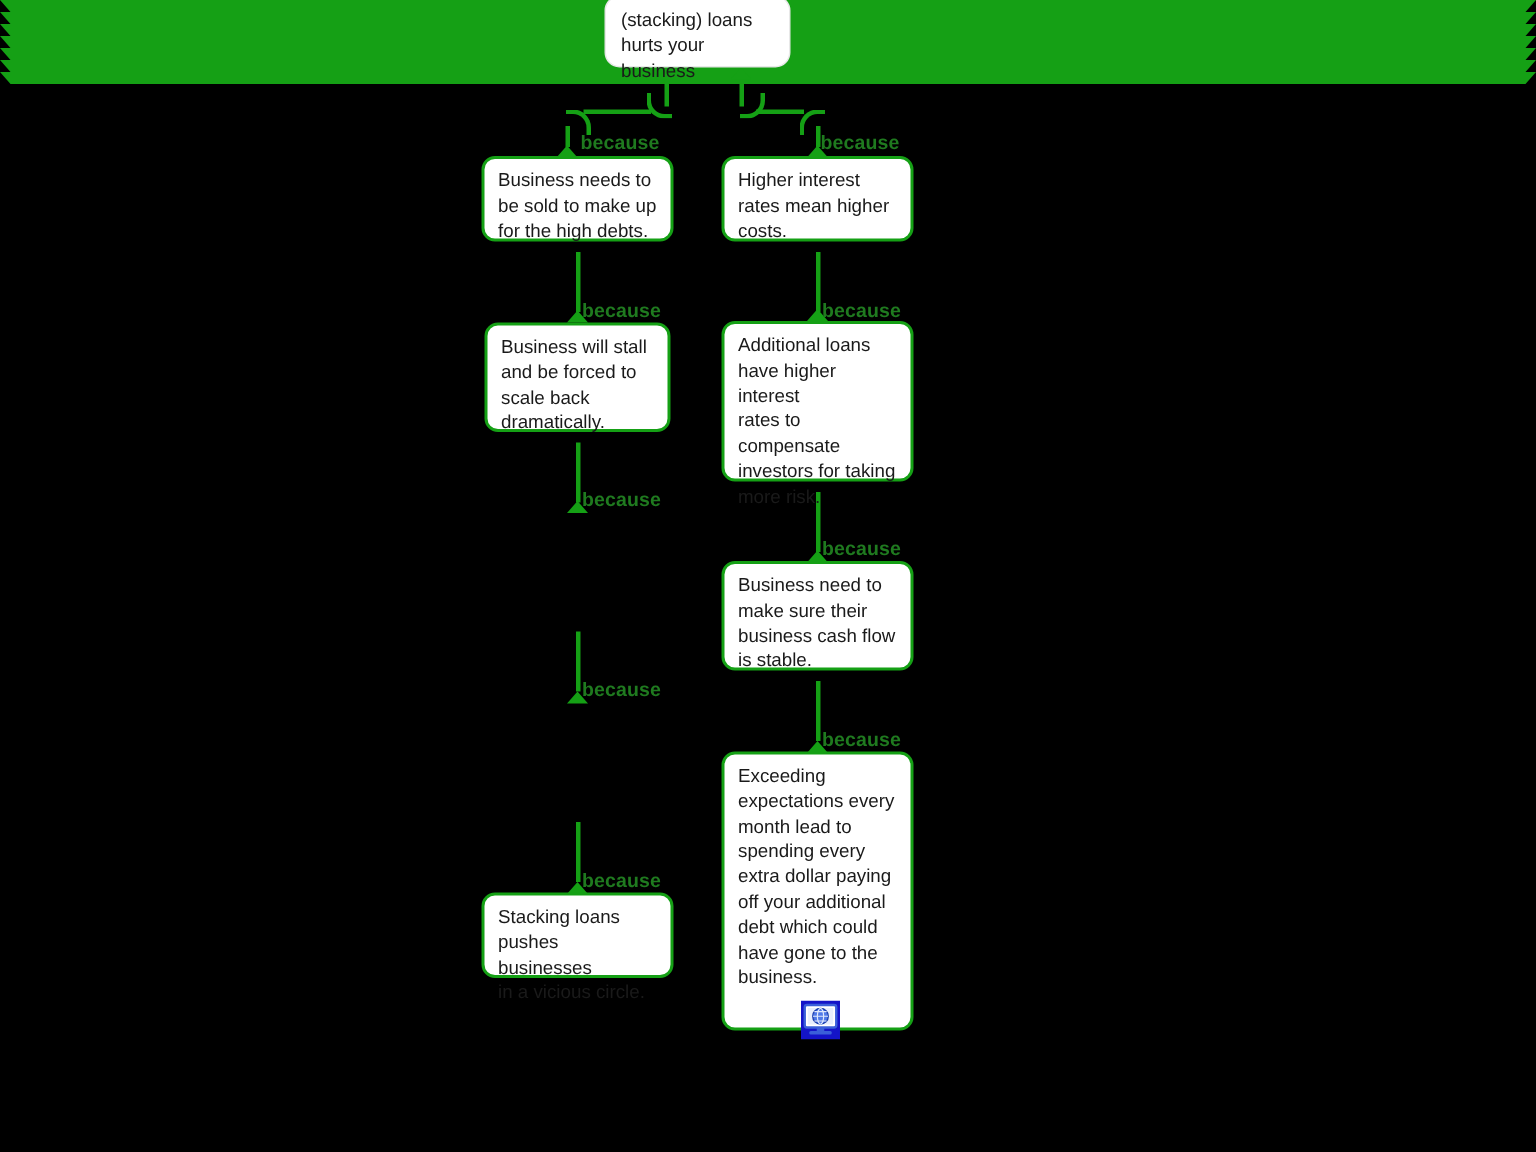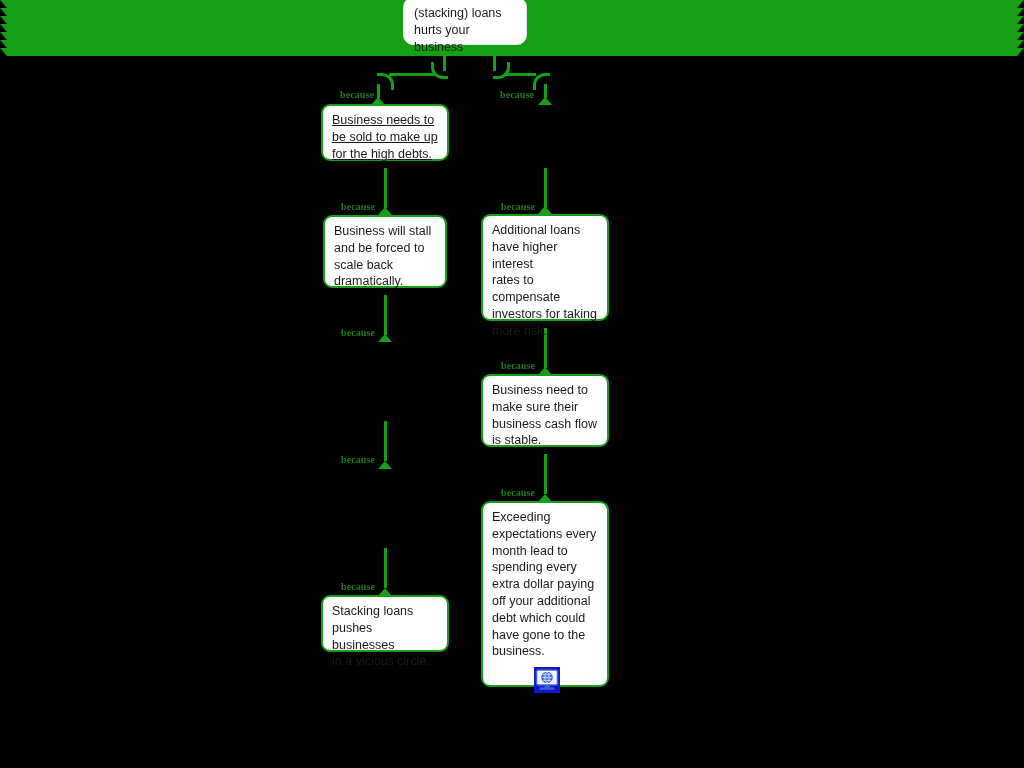--- a/index.html
+++ b/index.html
@@ -76,27 +76,28 @@
     border-left: 7px solid transparent;
     border-right: 7px solid transparent;
     border-bottom: none;
     border-top: 8px solid #15a015;
   }
 
   
   .edge-label {
     position: absolute;
     color: #1f7a1f;
-    font-family: Liberation Serif, serif;
-    font-size: 10px;
+    font-family: Liberation Sans, sans-serif;
+    font-size: 13px;
     font-weight: bold;
     letter-spacing: 0.1px;
     line-height: 9px;
     white-space: nowrap;
     z-index: 4;
+    margin-left: 47px;
   }
 
   
   .status-icon {
     position: absolute;
     width: 26px;
     height: 26px;
     z-index: 6;
   }
 </style>
@@ -120,21 +121,21 @@
   <div class="conn-v" style="left:493px; top:52px; height:19px;"></div>
   <div class="conn-corner corner-br" style="left:493px; top:62px; width:14px; height:14px;"></div>
   <div class="conn-h" style="left:504px; top:73px; width:32px;"></div>
   <div class="conn-corner corner-tl" style="left:533px; top:73px; width:14px; height:14px;"></div>
   <div class="conn-v" style="left:544px; top:84px; height:14px;"></div>
   <div class="funnel" style="left:538px; top:97px;"></div>
 
   <div class="edge-label" style="left:340px; top:90px;">because</div>
   <div class="edge-label" style="left:500px; top:90px;">because</div>
 
-  <div class="node" style="left:321px; top:104px; width:128px; height:57px;text-decoration:underline;">Business needs to
+  <div class="node" style="left:321px; top:104px; width:128px; height:57px;">Business needs to
 be sold to make up
 for the high debts.</div>
 
   <div class="node" style="left:323px; top:215px; width:124px; height:73px;">Business will stall
 and be forced to
 scale back
 dramatically.</div>
 
 
 
@@ -155,20 +156,23 @@
   <div class="funnel-down" style="left:378px; top:414px;"></div>
   <div class="conn-v" style="left:384px; top:421px; height:40px;"></div>
   <div class="funnel" style="left:378px; top:461px;"></div>
   <div class="edge-label" style="left:341px; top:455px;">because</div>
 
   <div class="funnel-down" style="left:378px; top:541px;"></div>
   <div class="conn-v" style="left:384px; top:548px; height:40px;"></div>
   <div class="funnel" style="left:378px; top:588px;"></div>
   <div class="edge-label" style="left:341px; top:582px;">because</div>
 
+  <div class="node" style="left:481px; top:104px; width:128px; height:57px;">Higher interest
+rates mean higher
+costs.</div>
 
   <div class="node" style="left:481px; top:214px; width:128px; height:107px;">Additional loans
 have higher interest
 rates to
 compensate
 investors for taking
 more risk.</div>
 
   <div class="node" style="left:481px; top:374px; width:128px; height:73px;">Business need to
 make sure their

